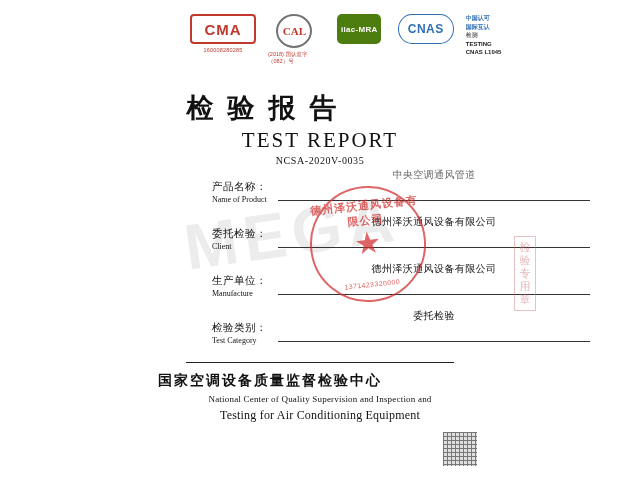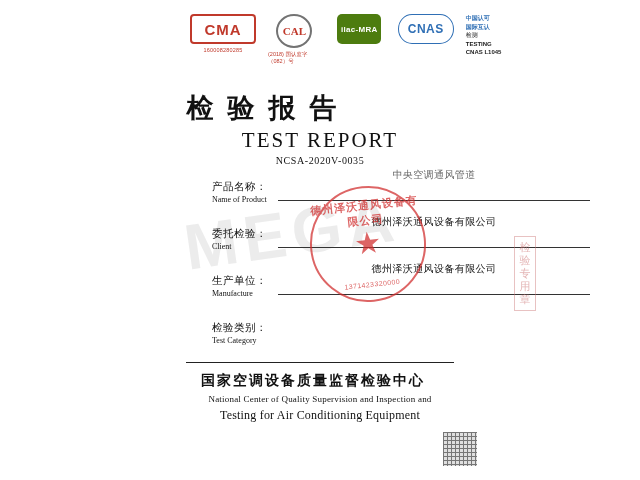--- a/index.html
+++ b/index.html
@@ -306,21 +306,20 @@
     position: absolute;
     top: 372px;
     left: 0;
     width: 540px;
     text-align: center;
     font-family: Liberation Mono, monospace;
     font-size: 14px;
     font-weight: bold;
     letter-spacing: 2px;
     color: #111;
-    padding-left: 43px;
   }
   .org-en1 {
     position: absolute;
     top: 394px;
     left: 0;
     width: 640px;
     text-align: center;
     font-family: "Liberation Serif", serif;
     font-size: 9px;
     letter-spacing: 0.2px;
@@ -423,20 +422,23 @@
       <div class="field-value-wrap">
         <div class="field-value">德州泽沃通风设备有限公司</div>
       </div>
     </div>
 
     <div class="field-row">
       <div class="field-label">
         <div class="label-cn">检验类别：</div>
         <div class="label-en">Test Category</div>
       </div>
+      <div class="field-value-wrap">
+        <div class="field-value">委托检验</div>
+      </div>
     </div>
 
   </div>
 
   <div class="seal">
     <div class="seal-top">德州泽沃通风设备有限公司</div>
     <div class="star">★</div>
     <div class="seal-bottom">1371423320000</div>
   </div>
 

